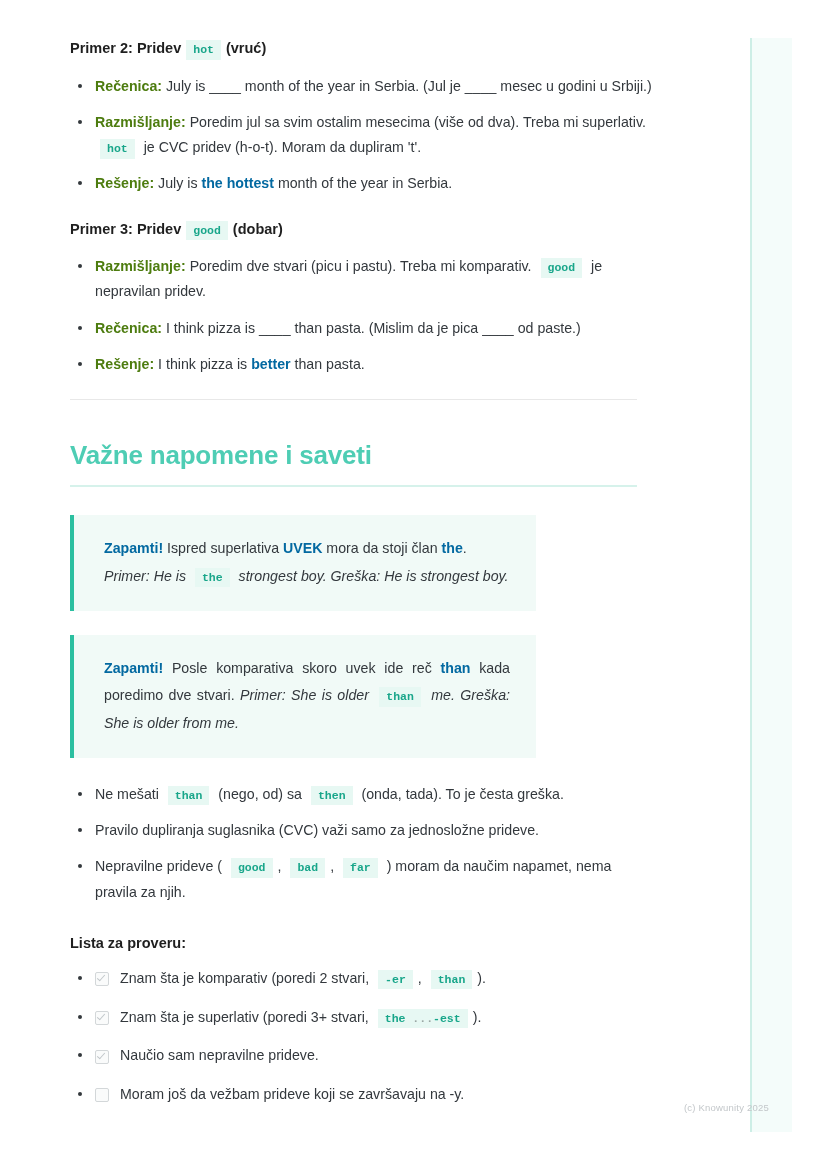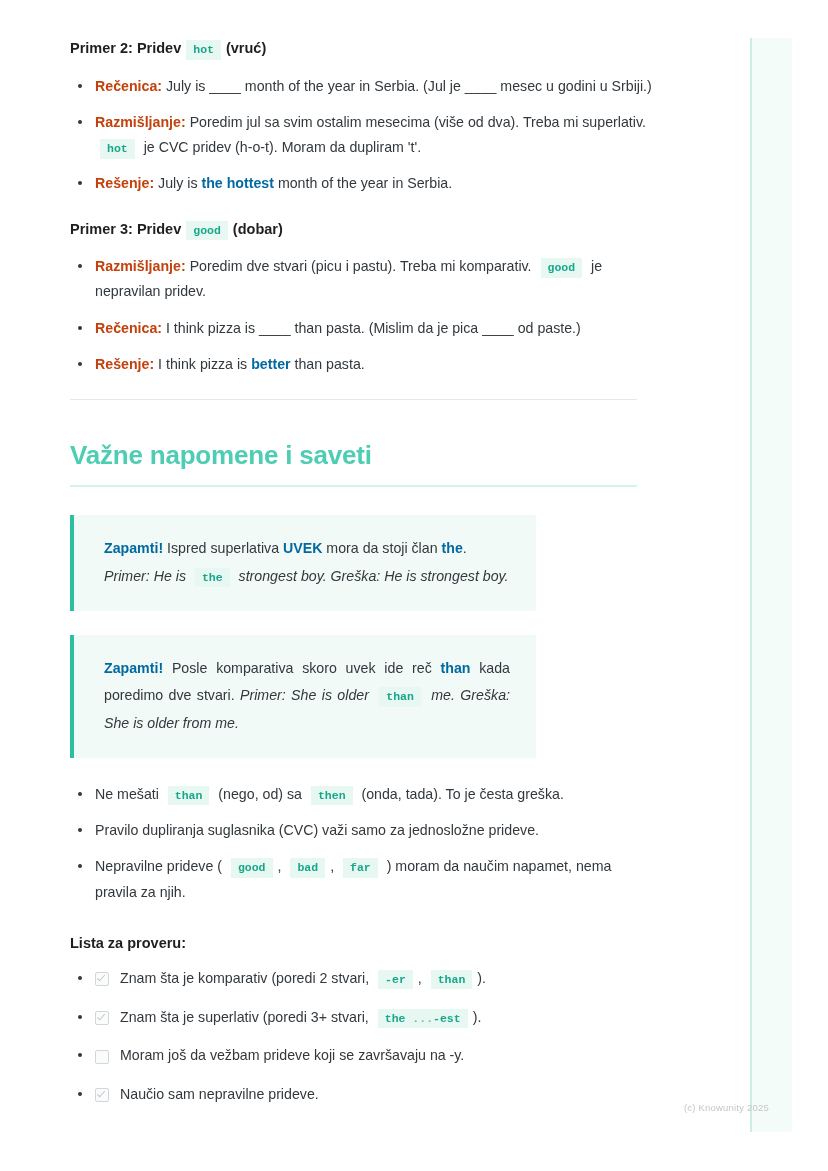--- a/index.html
+++ b/index.html
@@ -94,21 +94,21 @@
   ul.bullets > li::before {
     content: "";
     position: absolute;
     left: 8px;
     top: 10px;
     width: 4px;
     height: 4px;
     border-radius: 50%;
     background: #33383d;
   }
-  .lbl { font-weight: bold; color: #c2410c; }
+  .lbl { font-weight: bold; color: #4d7c0f; }
   .strong { font-weight: bold; color: #0369a1; }
 
   
   .hr {
     height: 1px;
     background: #e8e8e8;
     width: 567px;
     margin: 18px 0 40px 0;
   }
 
@@ -254,23 +254,23 @@
   <ul class="checklist" id="checklist-root">
       <li>
         <span class="cbox checked"></span>
         <span class="cl-text"><span>Znam šta je komparativ (poredi 2 stvari, </span><span class="chip">-er</span><span>, </span><span class="chip">than</span><span>).</span></span>
       </li>
       <li>
         <span class="cbox checked"></span>
         <span class="cl-text"><span>Znam šta je superlativ (poredi 3+ stvari, </span><span class="chip"><span>the </span><span class="dim">...</span><span>-est</span></span><span>).</span></span>
       </li>
       <li>
+        <span class="cbox checked"></span>
+        <span class="cl-text"><span>Naučio sam nepravilne prideve.</span></span>
+      </li>
+      <li>
         <span class="cbox"></span>
         <span class="cl-text"><span>Moram još da vežbam prideve koji se završavaju na -y.</span></span>
       </li>
-      <li>
-        <span class="cbox checked"></span>
-        <span class="cl-text"><span>Naučio sam nepravilne prideve.</span></span>
-      </li>
     </ul>
 </div>
 
 <div class="footer">(c) Knowunity 2025</div>
 
 </body></html>

